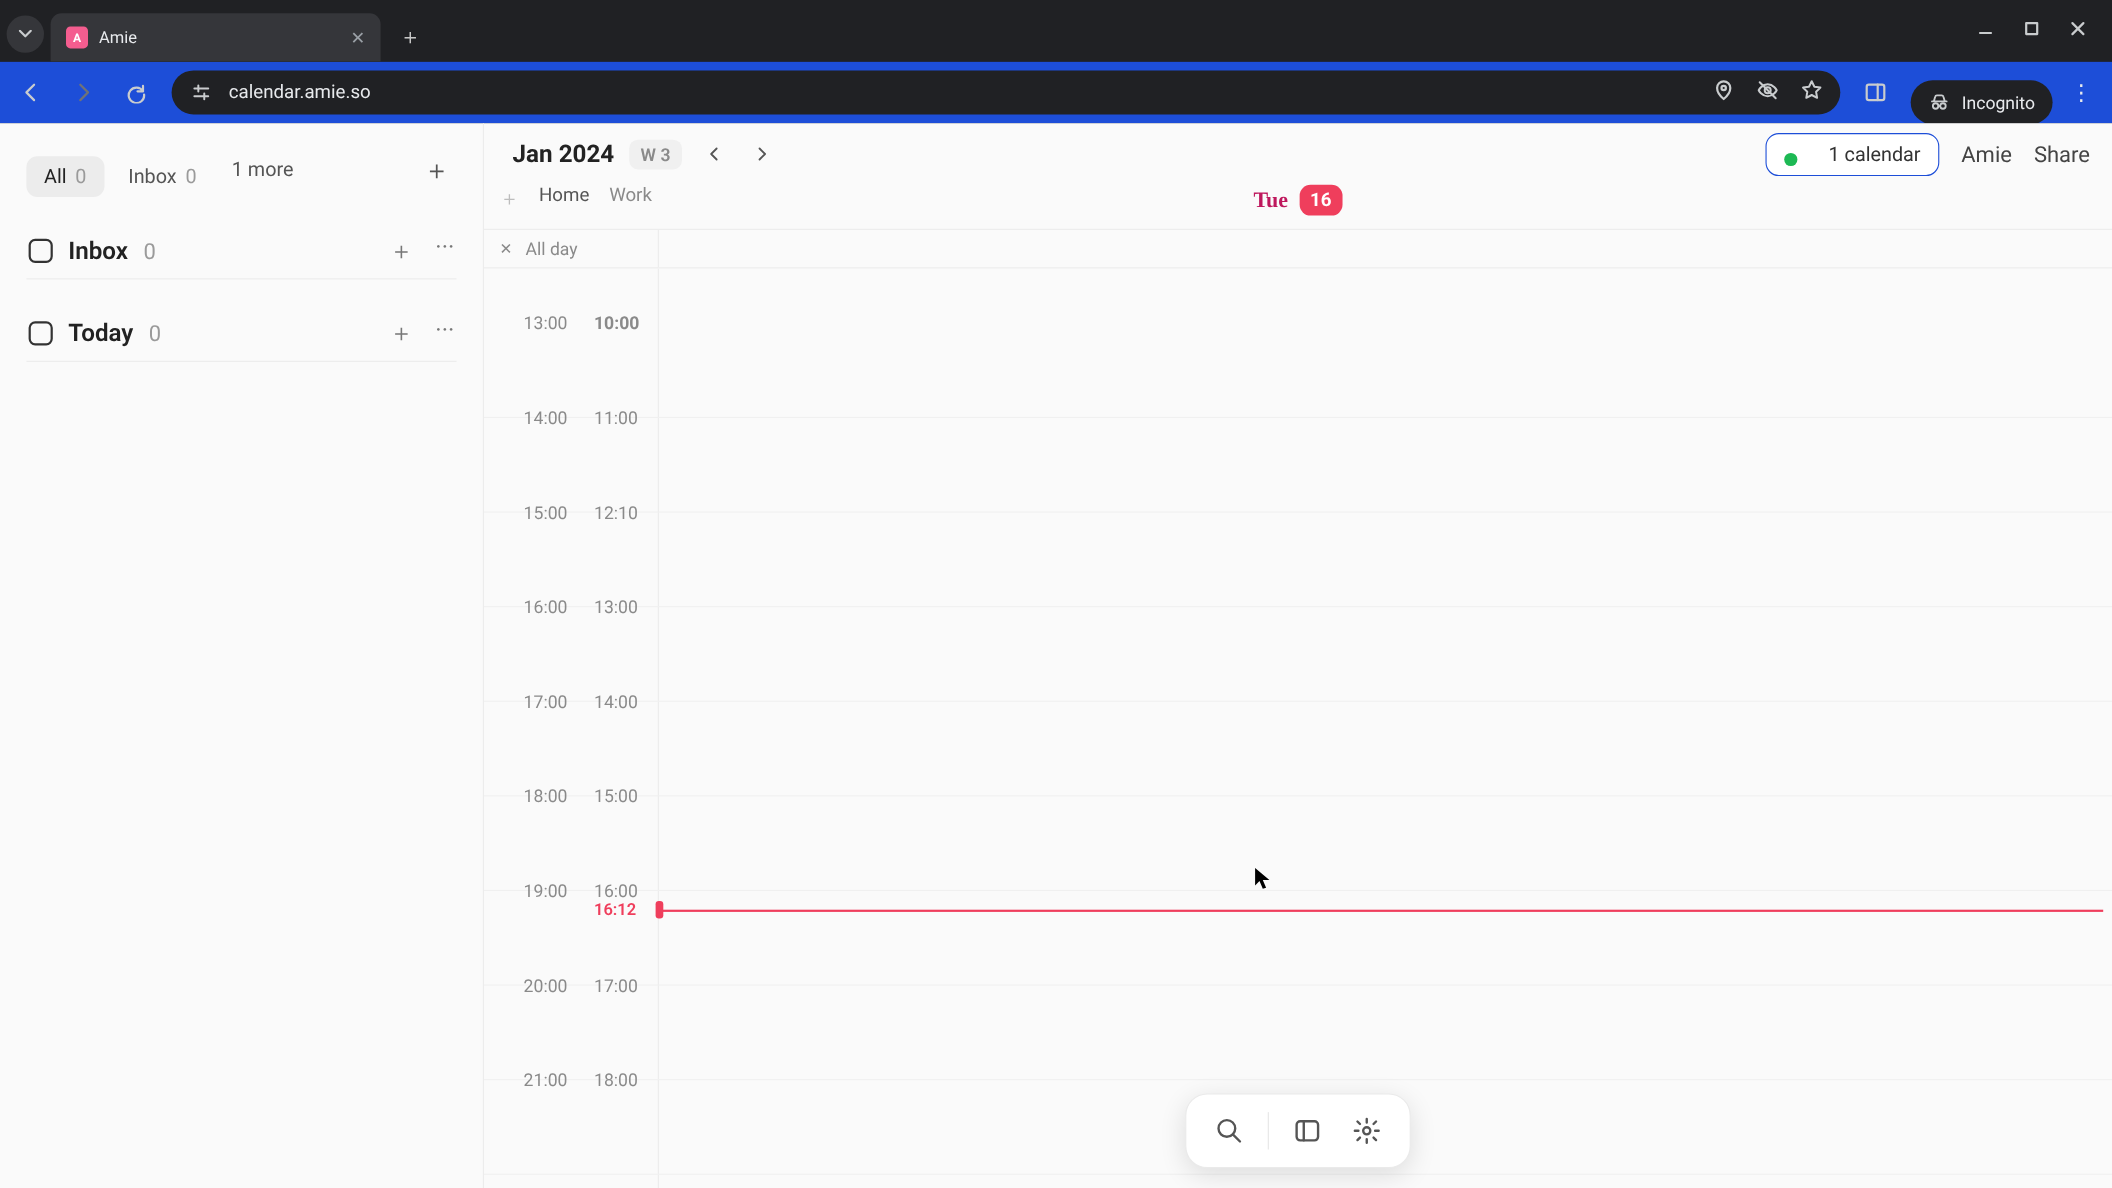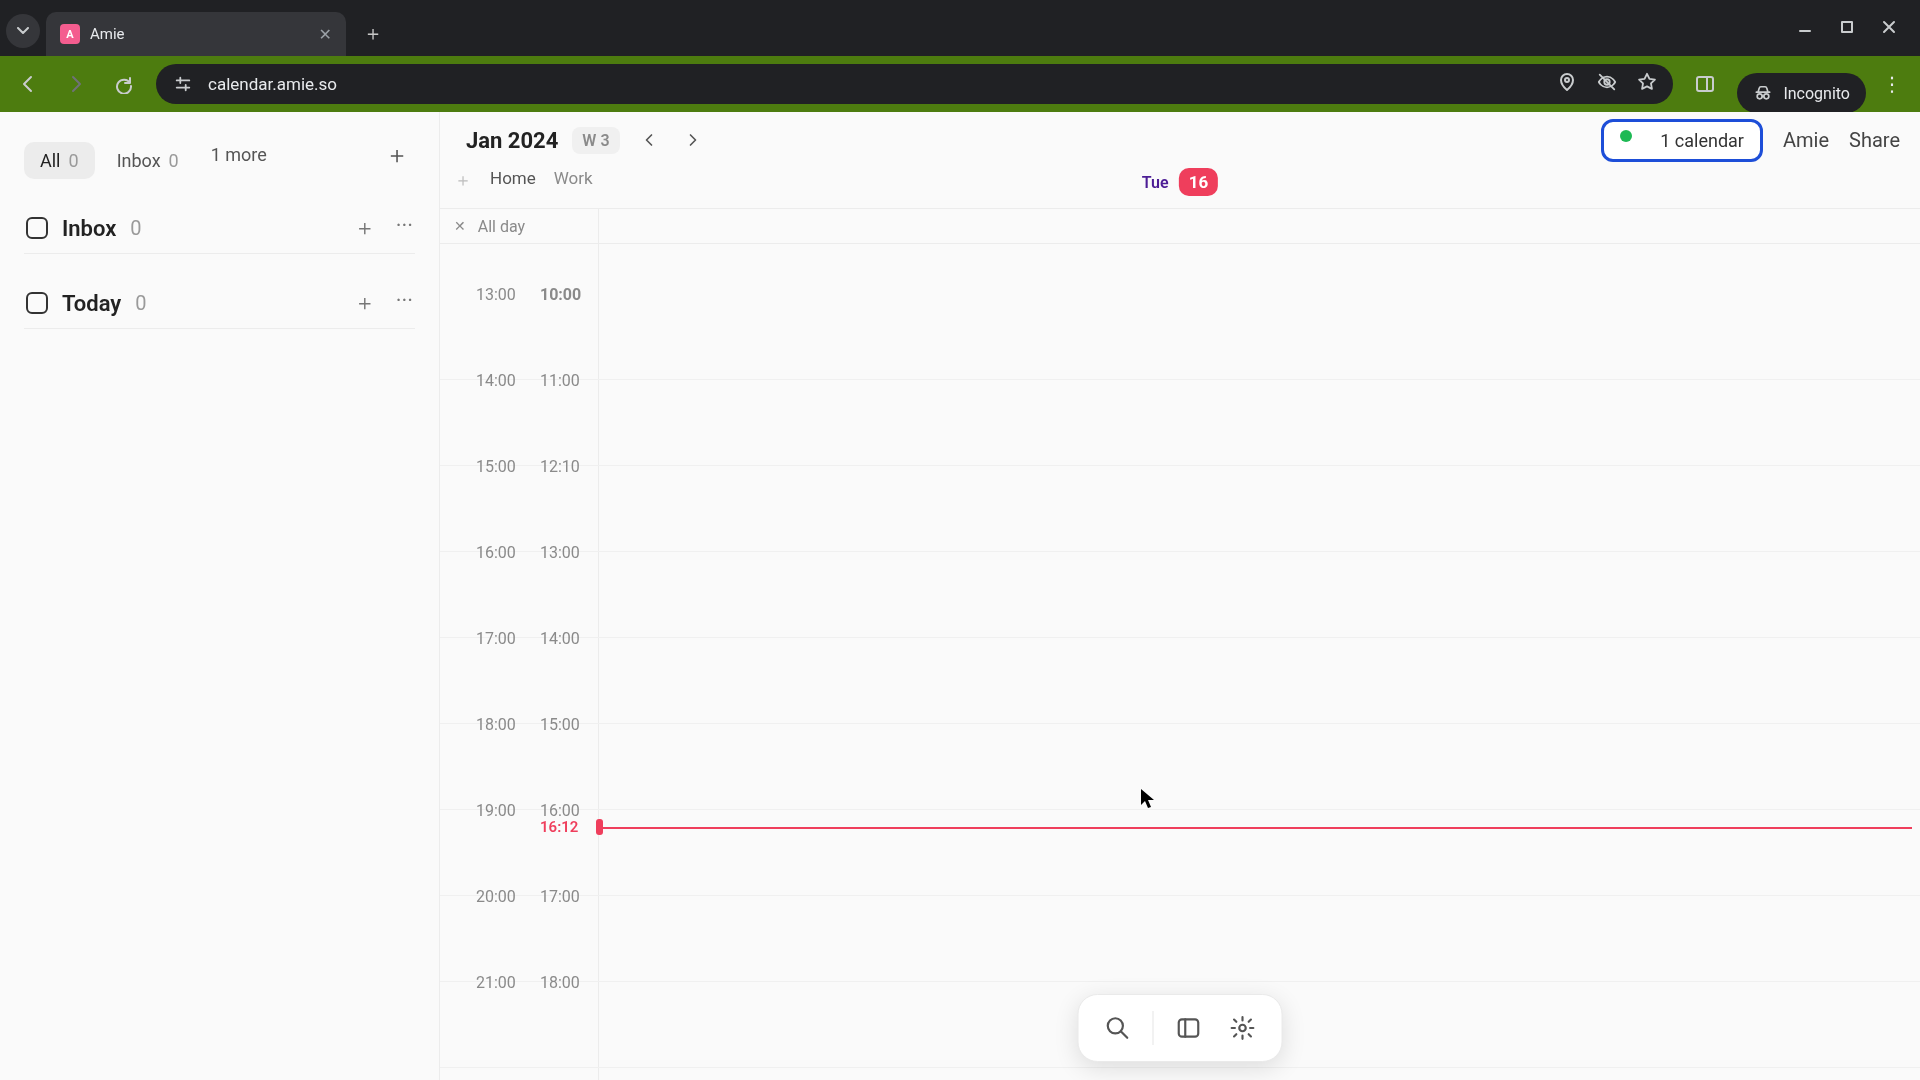--- a/index.html
+++ b/index.html
@@ -10,21 +10,21 @@
 
 .titlebar { height:56px; background:#202124; display:flex; align-items:flex-end; position:relative; }
 .tab-dropdown { width:34px; height:34px; margin:0 6px 8px 6px; border-radius:50%; background:#35363a; display:flex; align-items:center; justify-content:center; color:#c7c7c7; font-size:12px; }
 .tab { height:44px; width:300px; background:#35363a; border-radius:10px 10px 0 0; display:flex; align-items:center; padding:0 14px; gap:10px; color:#e8eaed; font-size:15px; }
 .tab .favicon { width:20px; height:20px; border-radius:4px; background:#f45d8f; display:flex; align-items:center; justify-content:center; font-size:11px; font-weight:700; color:#fff; }
 .tab .tab-x { margin-left:auto; color:#9aa0a6; font-size:16px; }
 .new-tab { width:34px; height:34px; margin:0 0 6px 10px; display:flex; align-items:center; justify-content:center; color:#c7c7c7; font-size:20px; }
 .window-controls { position:absolute; right:0; top:0; height:100%; display:flex; align-items:center; gap:28px; padding:0 24px; color:#c7c7c7; }
 .window-controls span { font-size:14px; }
 
-.addr-row { height:56px; background:#4d7c0f; display:flex; align-items:center; padding:0 12px; gap:16px; }
+.addr-row { height:56px; background:#1d4ed8; display:flex; align-items:center; padding:0 12px; gap:16px; }
 .nav-btn { width:32px; height:32px; display:flex; align-items:center; justify-content:center; color:#e8eaed; border-radius:50%; }
 .nav-btn.disabled { color:#6f7277; }
 .omnibox { flex:1; height:40px; background:#202124; border-radius:20px; display:flex; align-items:center; padding:0 16px; gap:14px; color:#e8eaed; font-size:17px; }
 .omnibox .site-chip { width:22px; height:22px; display:flex; align-items:center; justify-content:center; color:#9aa0a6; }
 .omnibox-actions { margin-left:auto; display:flex; align-items:center; gap:20px; color:#9aa0a6; }
 .right-cluster { display:flex; align-items:center; gap:10px; }
 .incog-chip { height:40px; padding:0 16px; border-radius:20px; background:#202124; color:#e8eaed; display:flex; align-items:center; gap:10px; font-size:16px;margin-top:18px; }
 .kebab { width:32px; height:32px; display:flex; align-items:center; justify-content:center; color:#e8eaed; font-size:20px; }
 
 .bookmarks-row { height:44px; background:#35363a; border-top:1px solid #2a2b2e; display:flex; align-items:center; justify-content:flex-end; padding:0 18px; color:#c9ccce; font-size:16px; gap:8px; }
@@ -47,31 +47,31 @@
 .sb-section .cnt { font-size:20px; color:#9a9a9a; }
 .sb-section .row-actions { margin-left:auto; display:flex; gap:20px; color:#777; font-size:22px; }
 .sb-rule { height:1px; background:#ececec; margin:4px 0 0 0; }
 
 .main { flex:1; display:flex; flex-direction:column; min-width:0; }
 .topbar { height:56px; display:flex; align-items:center; padding:0 20px 0 26px; gap:14px; }
 .month { font-size:22px; font-weight:700; color:#222; }
 .week-chip { font-size:16px; font-weight:600; color:#8a8a8a; background:#f0f0f0; border-radius:8px; padding:4px 10px; }
 .nav-caret { width:30px; height:30px; display:flex; align-items:center; justify-content:center; color:#555; }
 .topbar-right { margin-left:auto; display:flex; align-items:center; gap:20px; }
-.cal-chip { display:flex; align-items:flex-start; gap:28px; background:#fff; border:3px solid #1d4ed8; border-radius:12px; padding:8px 16px; font-size:18px; color:#333; }
+.cal-chip { display:flex; align-items:flex-end; gap:28px; background:#fff; border:1px solid #1d4ed8; border-radius:12px; padding:8px 16px; font-size:18px; color:#333; }
 .cal-dot { width:12px; height:12px; border-radius:50%; background:#1db954; }
 .tb-link { font-size:20px; color:#444; }
 
 .profile-row { height:40px; display:flex; align-items:flex-start; padding-left:14px; gap:18px; color:#8a8a8a; font-size:17px; }
 .profile-row .plus { font-size:18px; color:#bdbdbd; }
 .profile-row .prof { color:#8a8a8a; }
 .profile-row .prof.active { color:#555; }
 
 .dayheader { position:absolute; left:50%; transform:translateX(-50%); display:flex; align-items:center; gap:10px; }
-.dayheader .dow { font-size:16px; font-weight:600; color:#4c1d95; }
+.dayheader .dow { font-size:20px; font-weight:600; color:#be185d;font-family:Liberation Serif, serif; }
 .dayheader .dnum { background:#ef3e5c; color:#fff; border-radius:10px; padding:4px 10px; font-size:17px; font-weight:700; }
 
 .allday-row { height:36px; border-top:1px solid #ececec; border-bottom:1px solid #ececec; display:flex; align-items:center; padding-left:14px; gap:12px; color:#8a8a8a; font-size:16px; position:relative; }
 .allday-row .caret { font-size:14px; color:#8a8a8a; }
 .allday-row .gutter-split { position:absolute; left:158px; top:0; bottom:0; width:1px; background:#ececec; }
 
 .grid { flex:1; position:relative; overflow:hidden; }
 .hour-row { position:absolute; left:0; right:0; height:86px; border-bottom:1px solid #f0f0f0; }
 .gutter-line { position:absolute; left:158px; top:0; bottom:0; width:1px; background:#ececec; }
 .hr-label-a { position:absolute; left:36px; font-size:16px; color:#8a8a8a; transform:translateY(-50%); }

